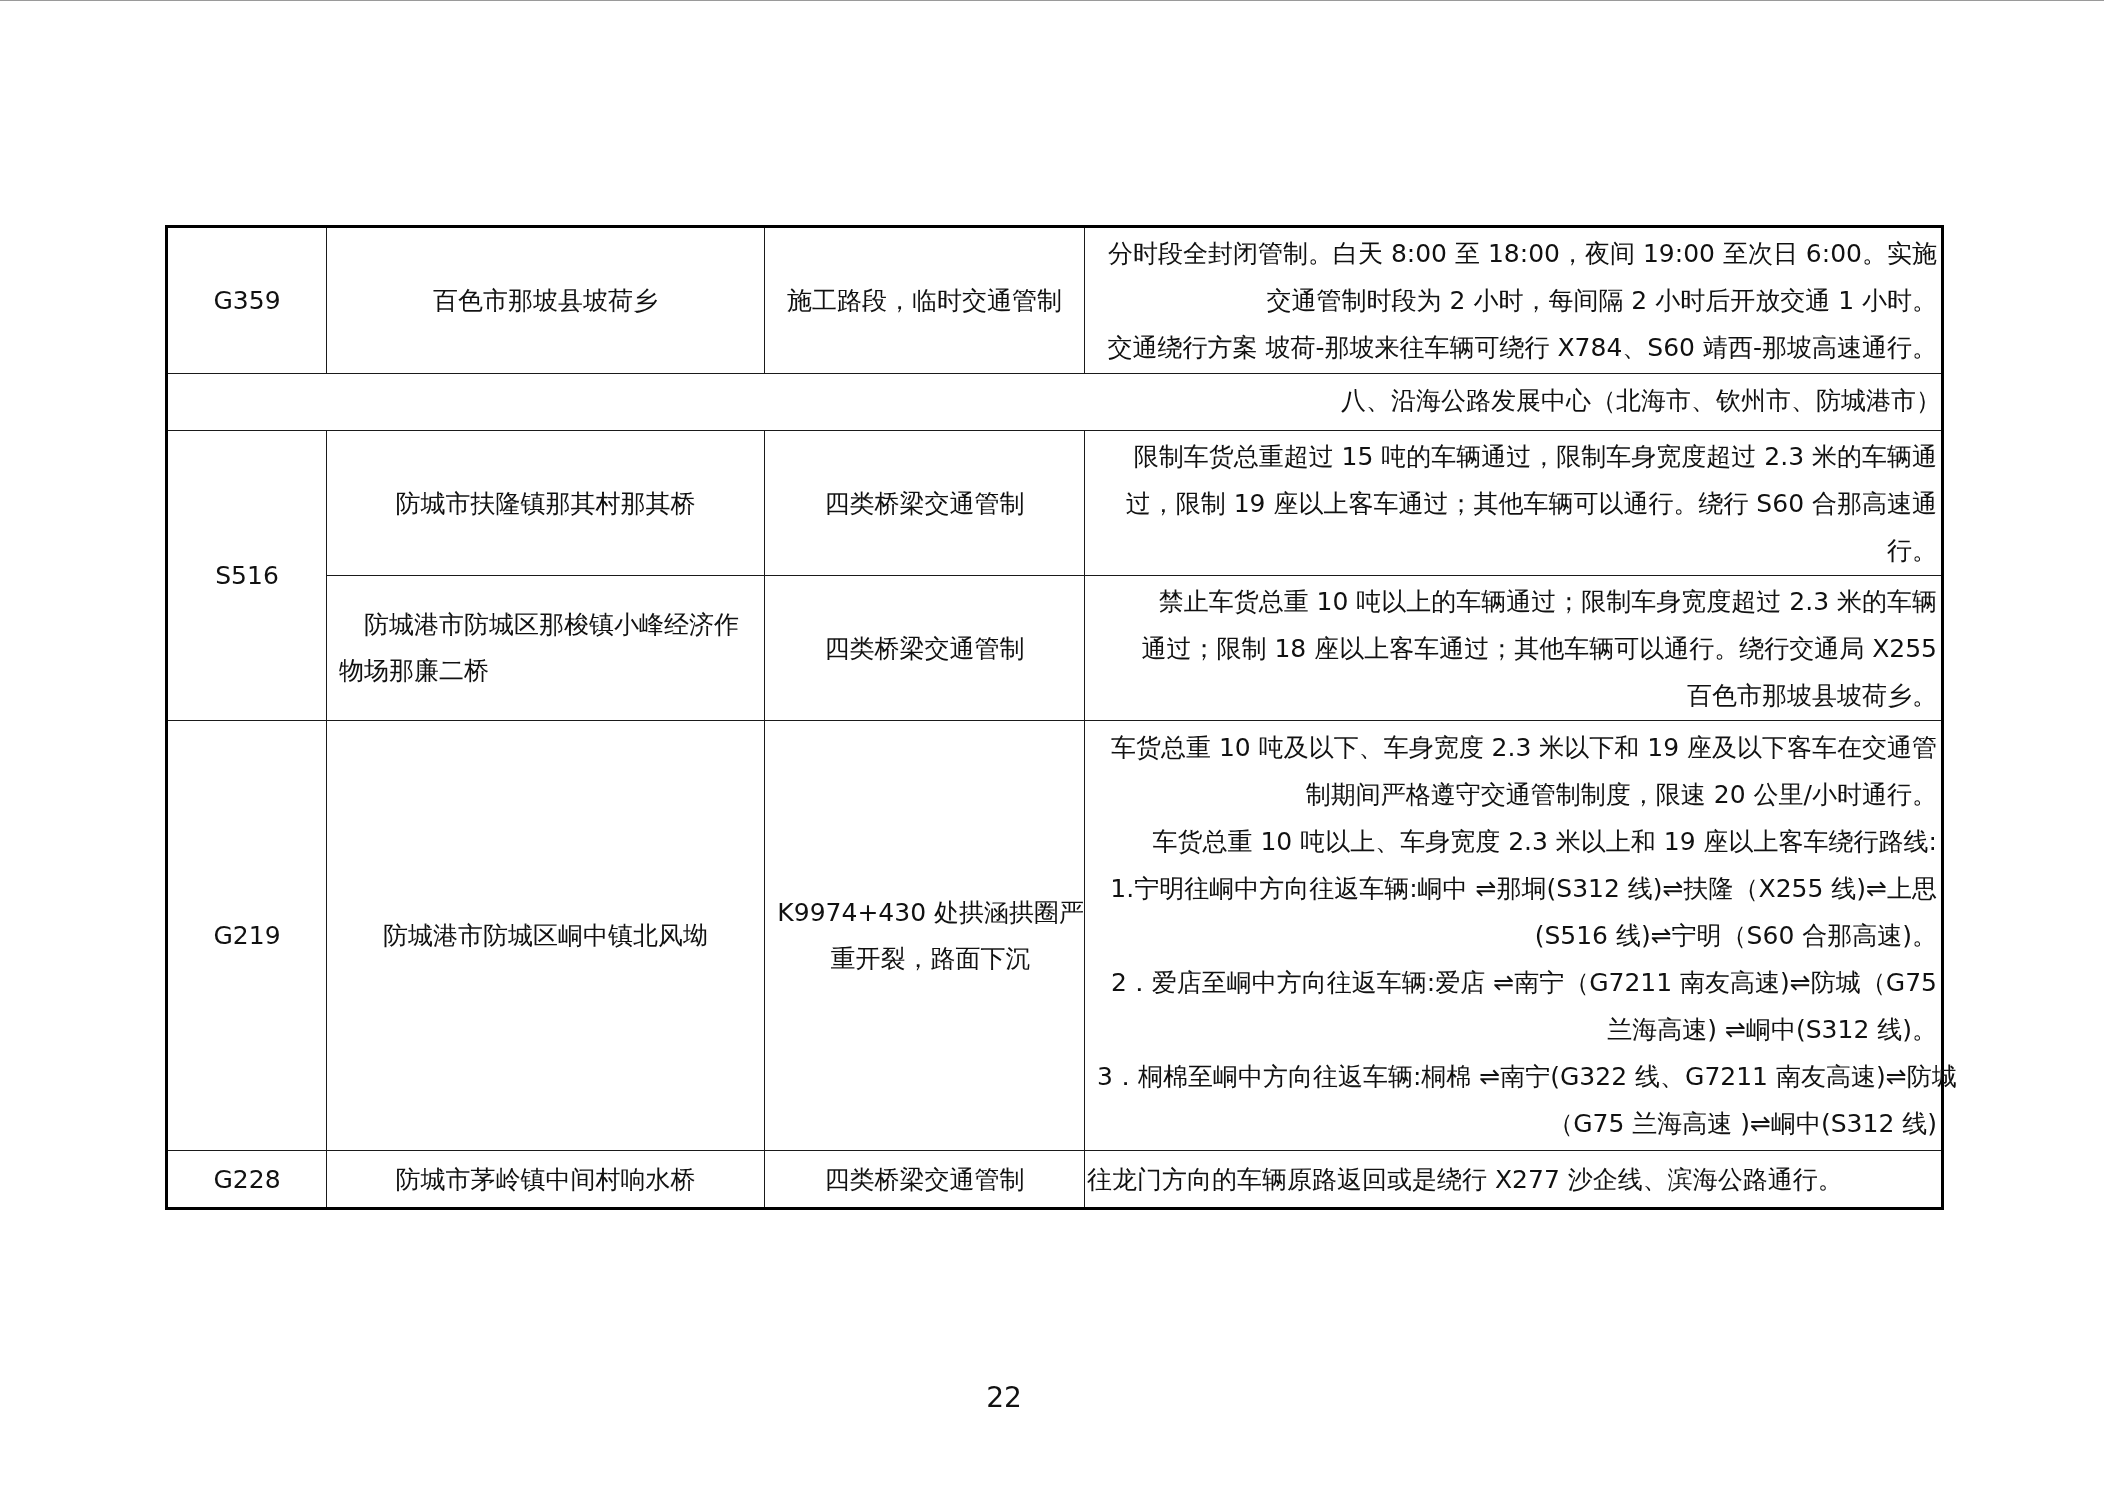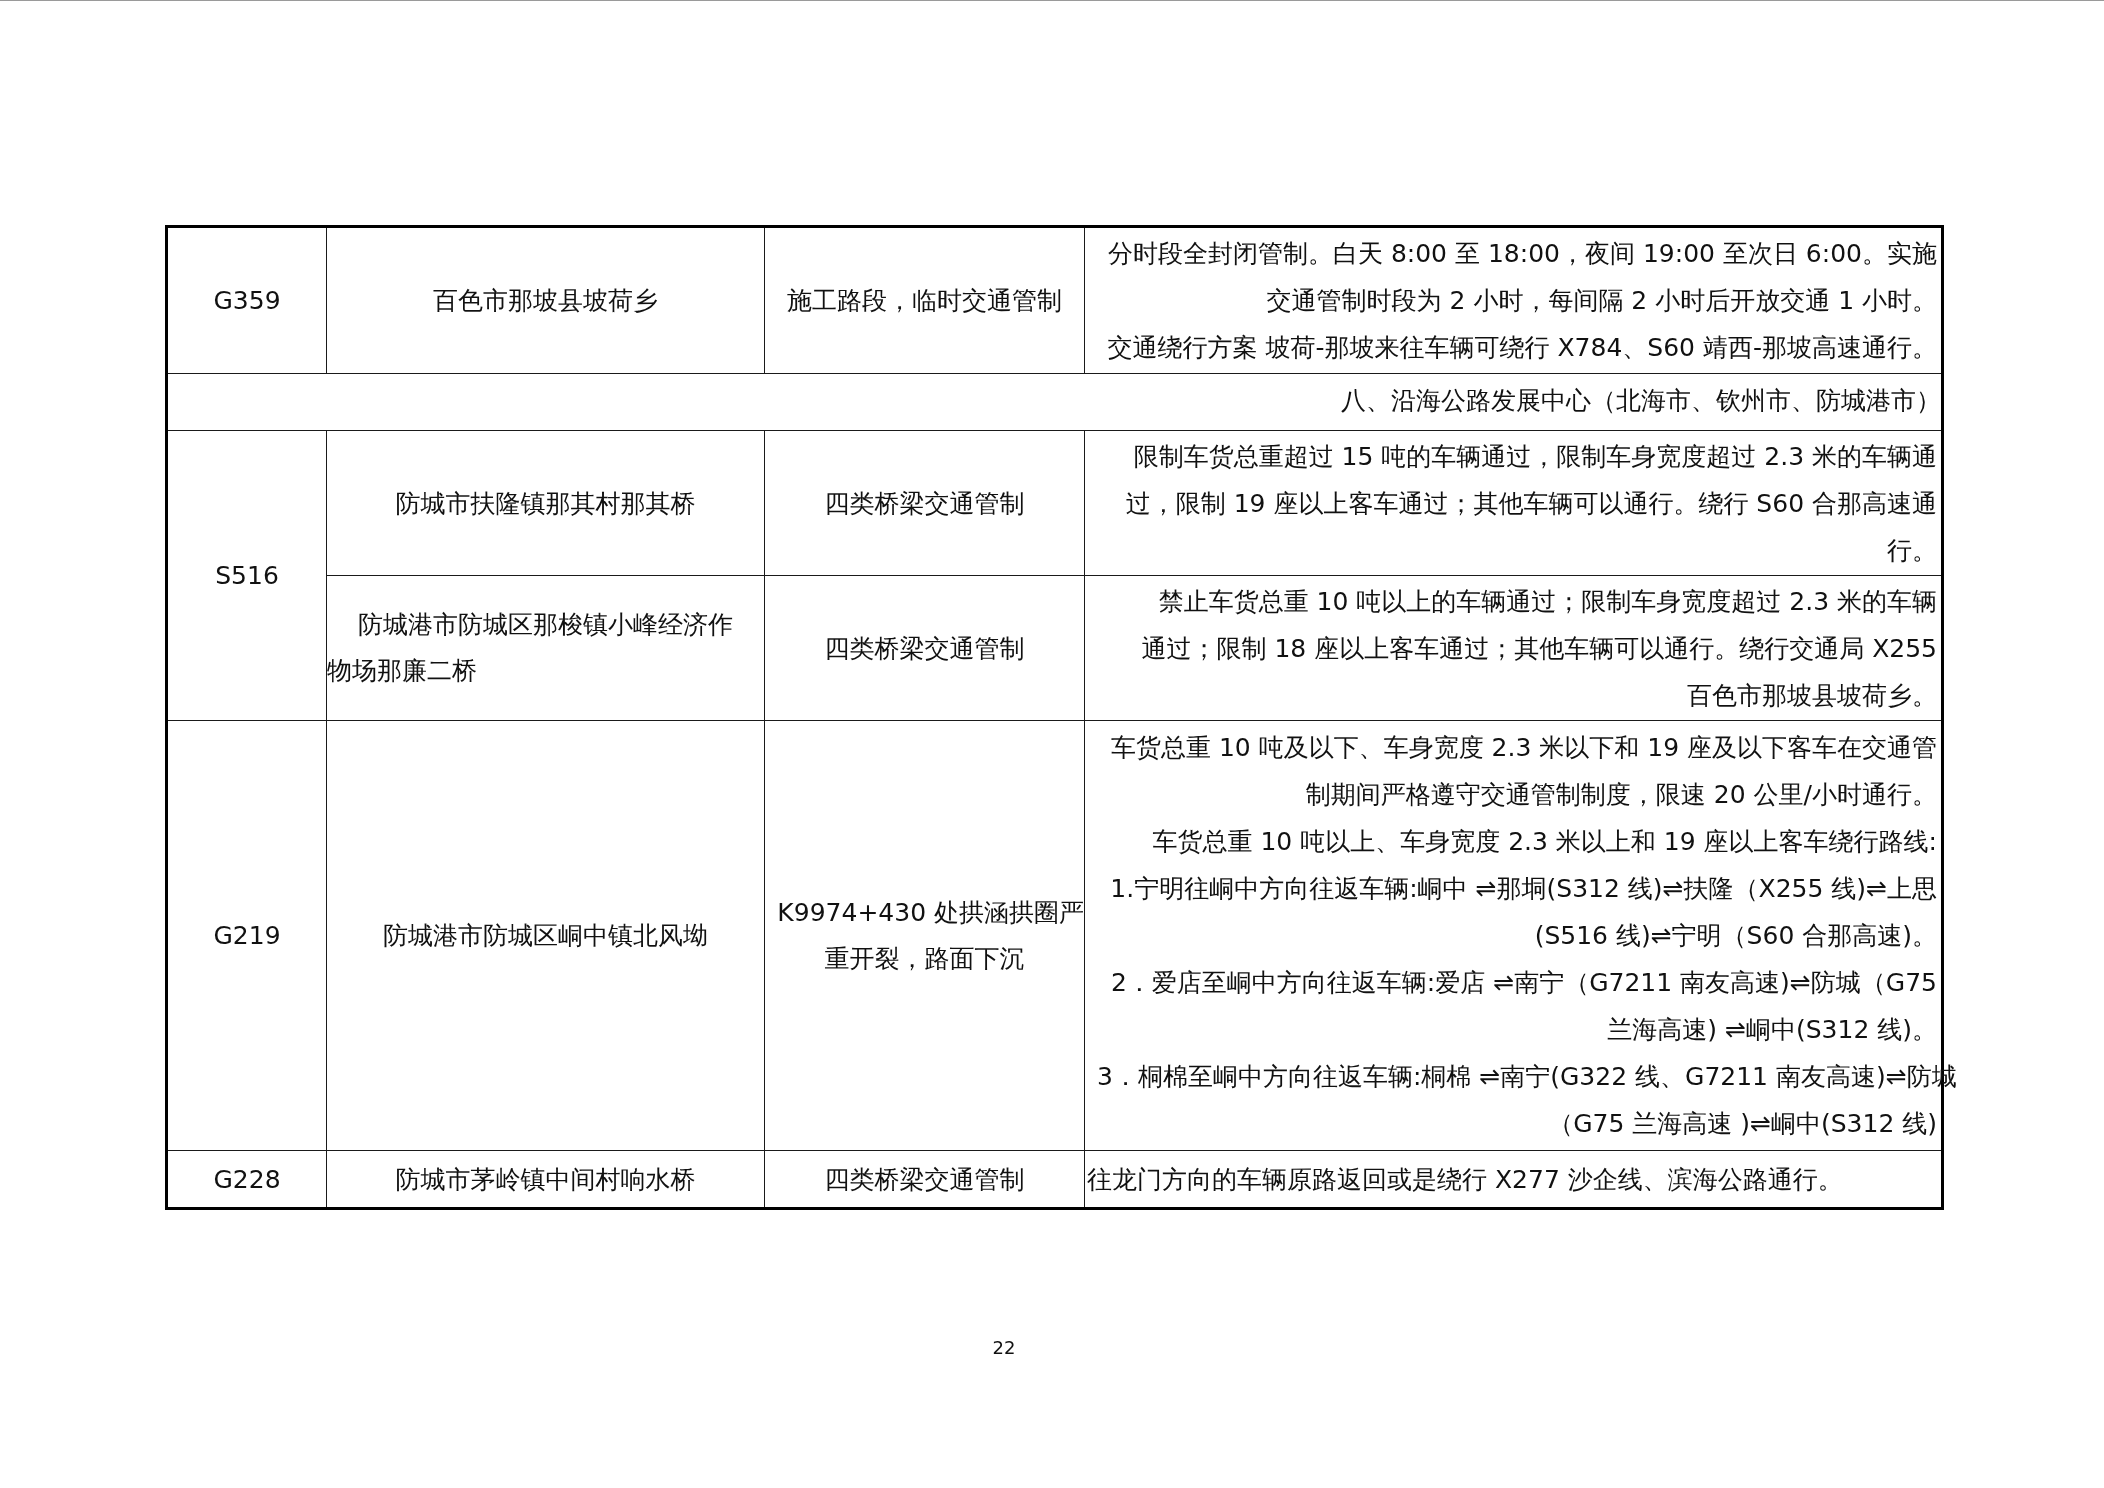--- a/index.html
+++ b/index.html
@@ -34,35 +34,35 @@
     table.traffic-table td {
       border: 1.8px solid #1a1a1a;
       padding: 0;
       vertical-align: middle;
       line-height: 47px;
     }
     td.c-route { text-align: center; margin-top: 42px; }
     td.c-loc   { text-align: center; }
     td.c-type  { text-align: center; }
     td.c-desc  { text-align: left; padding-left: 12px !important; padding-right: 4px !important; }
-    td.c-loc.two-line, td.c-type.two-line { line-height: 46px; }
+    td.c-loc.two-line, td.c-type.two-line { line-height: 46px; padding-left: 12px; }
     td.section {
       text-align: right;
       padding-left: 12px !important;
       height: 56px;
       font-family: Liberation Mono, monospace;
     }
     .desc-line { display: block; white-space: nowrap; text-align: right; }
     .page-number {
       position: absolute;
       left: 0;
       width: 2008px;
-      top: 1337px;
+      top: 1381px;
       text-align: center;
-      font-size: 18px;
+      font-size: 28px;
       color: #111;
     }
   </style>
 </head>
 <body>
 
 <div class="page-top-border"></div>
 
 <table class="traffic-table">
   <colgroup>

